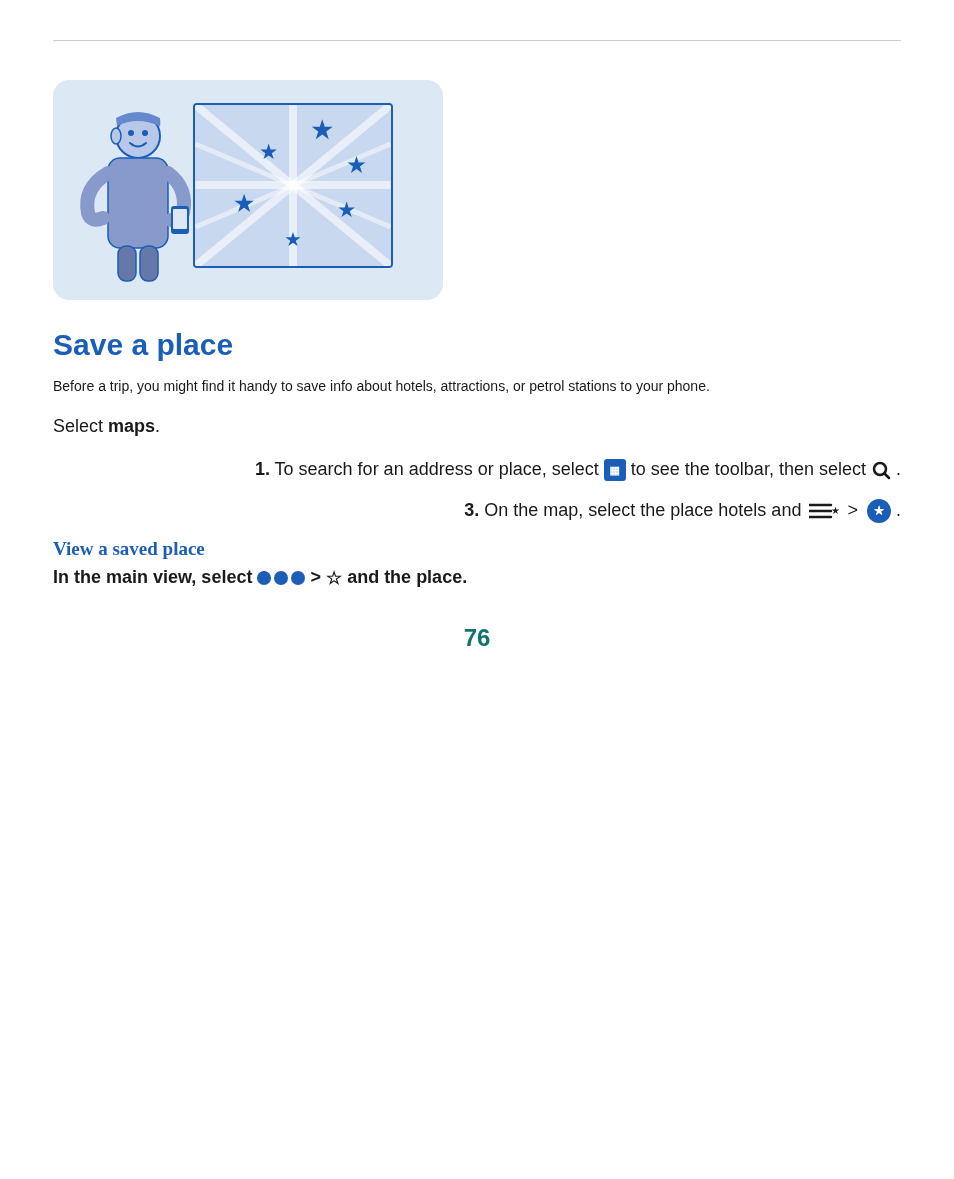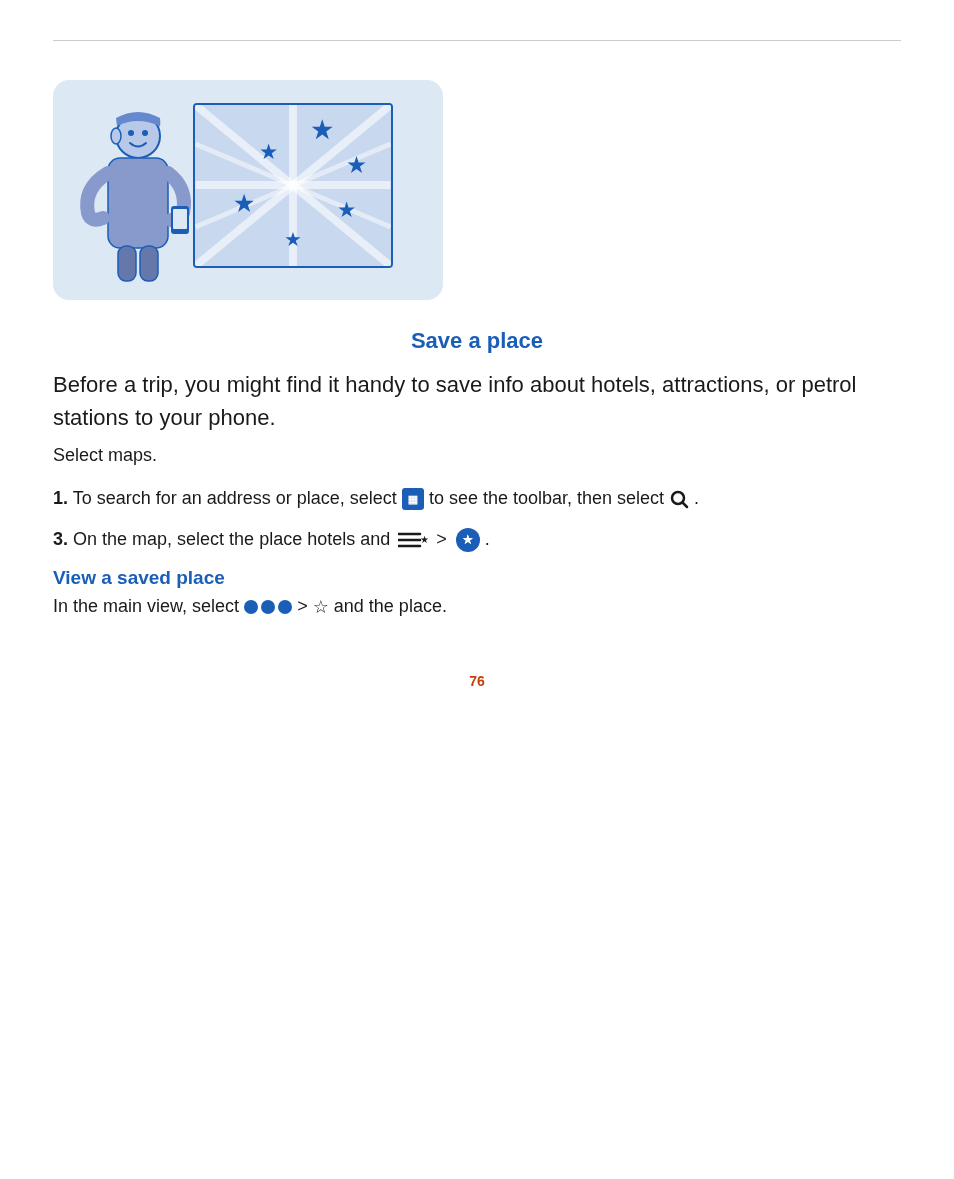--- a/index.html
+++ b/index.html
@@ -50,70 +50,72 @@
       background: #c8d8ee;
       border: 2.5px solid #1a5eb8;
       border-radius: 4px;
       position: relative;
       overflow: hidden;
       margin-left: -10px;
       margin-top: -10px;
     }
 
     .section-title {
-      font-size: 22px;
+      font-size: 30px;
       font-weight: bold;
       color: #1a5eb8;
       margin-bottom: 14px;
-      text-align: center;
     }
 
     .intro-text {
-      font-size: 22px;
+      font-size: 14px;
       line-height: 1.5;
       color: #1a1a1a;
-      margin-bottom: 8px;
+      margin-bottom: 16px;
     }
 
     .select-maps-line {
       font-size: 18px;
       line-height: 1.5;
       color: #1a1a1a;
       margin-bottom: 16px;
     }
 
     .step-line {
       font-size: 18px;
       line-height: 1.5;
       color: #1a1a1a;
       margin-bottom: 14px;
+      text-align: right;
     }
 
     .step-number {
       font-weight: bold;
       color: #1a1a1a;
     }
 
     .subsection-title {
       font-size: 19px;
       font-weight: bold;
       color: #1a5eb8;
       margin-bottom: 4px;
       margin-top: 8px;
+      font-family: Liberation Serif, serif;
     }
 
     .sub-text {
       font-size: 18px;
       line-height: 1.5;
       color: #1a1a1a;
       margin-bottom: 14px;
+      font-weight: bold;
     }
 
     .bold-text {
-      font-weight: normal;
+      font-weight: bold;
     }
 
     .toolbar-icon {
       display: inline-block;
       width: 22px;
       height: 22px;
       background: #1a5eb8;
       border-radius: 3px;
       vertical-align: middle;
       position: relative;
@@ -173,24 +175,24 @@
     .hamburger-icon span {
       display: block;
       width: 20px;
       height: 2.5px;
       background: #1a1a1a;
       border-radius: 1px;
     }
 
     .page-number {
       text-align: center;
-      font-size: 14px;
-      font-weight: bold;
-      color: #c2410c;
-      margin-top: 52px;
+      font-size: 24px;
+      font-weight: bold;
+      color: #0f766e;
+      margin-top: 32px;
     }
   </style>
 </head>
 <body>
 
 <div class="top-border"></div>
 
 <div class="main-content">
 
   <div class="illustration-container">

